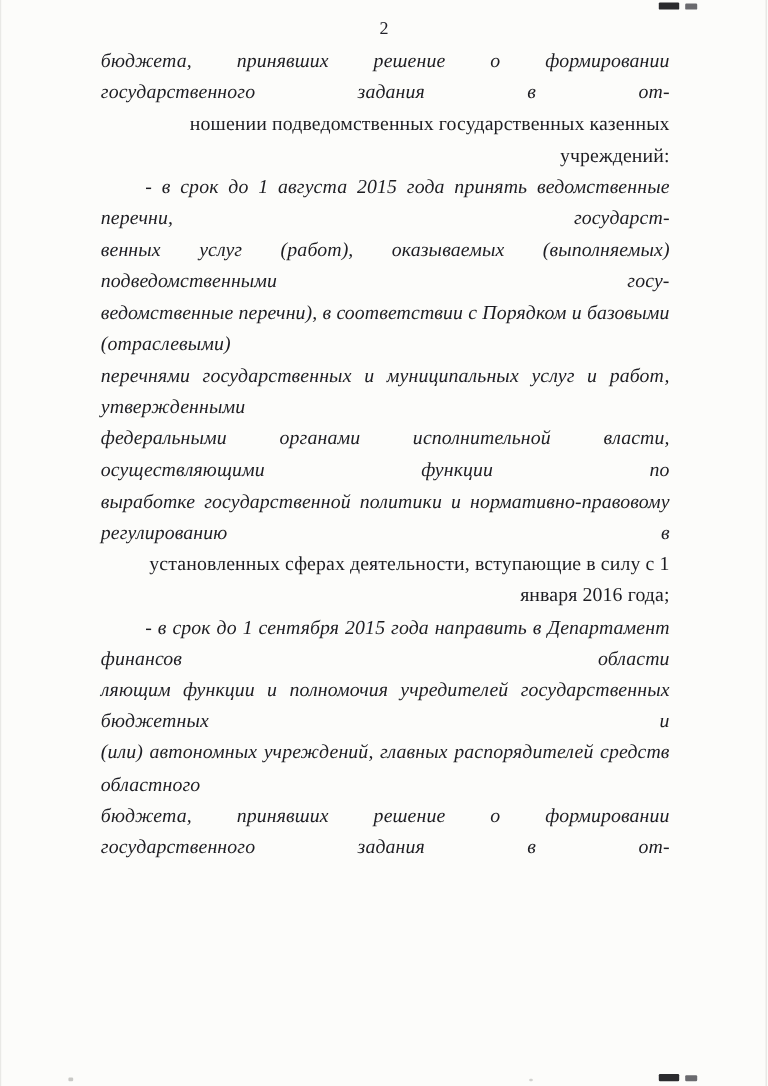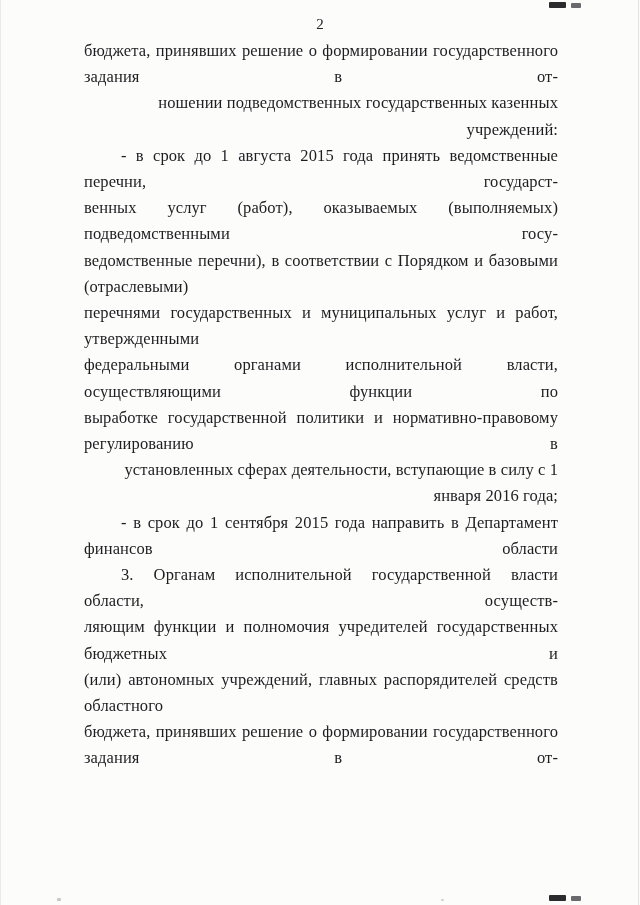--- a/index.html
+++ b/index.html
@@ -37,20 +37,21 @@
   .line {
     font-size: 16.5px;
     line-height: 26.2px;
     color: #1d1d22;
     letter-spacing: 0.1px;
     text-align: right;
   }
   .line.just {
     text-align: justify;
     text-align-last: justify;
+    font-style: italic;
   }
   .line.indent {
     text-indent: 37px;
   }
   
   .edge-line {
     position: absolute;
     top: 0;
     width: 1px;
     height: 905px;
@@ -83,21 +84,20 @@
         <div class="line just">ведомственные перечни), в соответствии с Порядком и базовыми (отраслевыми)</div>
         <div class="line just">перечнями государственных и муниципальных услуг и работ, утвержденными</div>
         <div class="line just">федеральными органами исполнительной власти, осуществляющими функции по</div>
         <div class="line just">выработке государственной политики и нормативно-правовому регулированию в</div>
         <div class="line">установленных сферах деятельности, вступающие в силу с 1 января 2016 года;</div>
       </div>
       <div class="paragraph">
         <div class="line just indent">- в срок до 1 сентября 2015 года направить в Департамент финансов области</div>
       </div>
       <div class="paragraph">
-        <div class="line just indent">3. Органам исполнительной государственной власти области, осуществ-</div>
         <div class="line just">ляющим функции и полномочия учредителей государственных бюджетных и</div>
         <div class="line just">(или) автономных учреждений, главных распорядителей средств областного</div>
         <div class="line just">бюджета, принявших решение о формировании государственного задания в от-</div>
       </div>
     </div>
 
   <div class="edge-line edge-left"></div>
   <div class="edge-line edge-right"></div>
   <div class="artifact a-tr1"></div>
   <div class="artifact a-tr2"></div>

